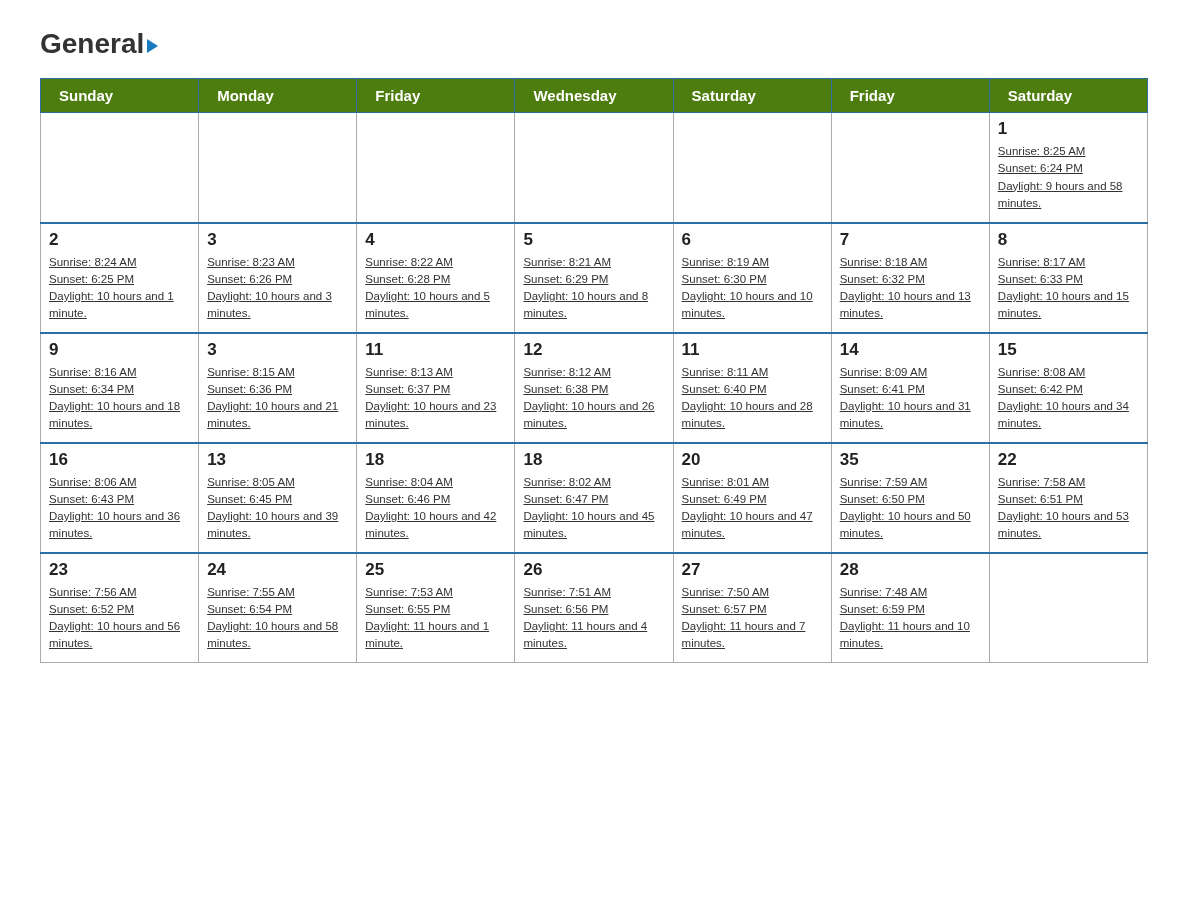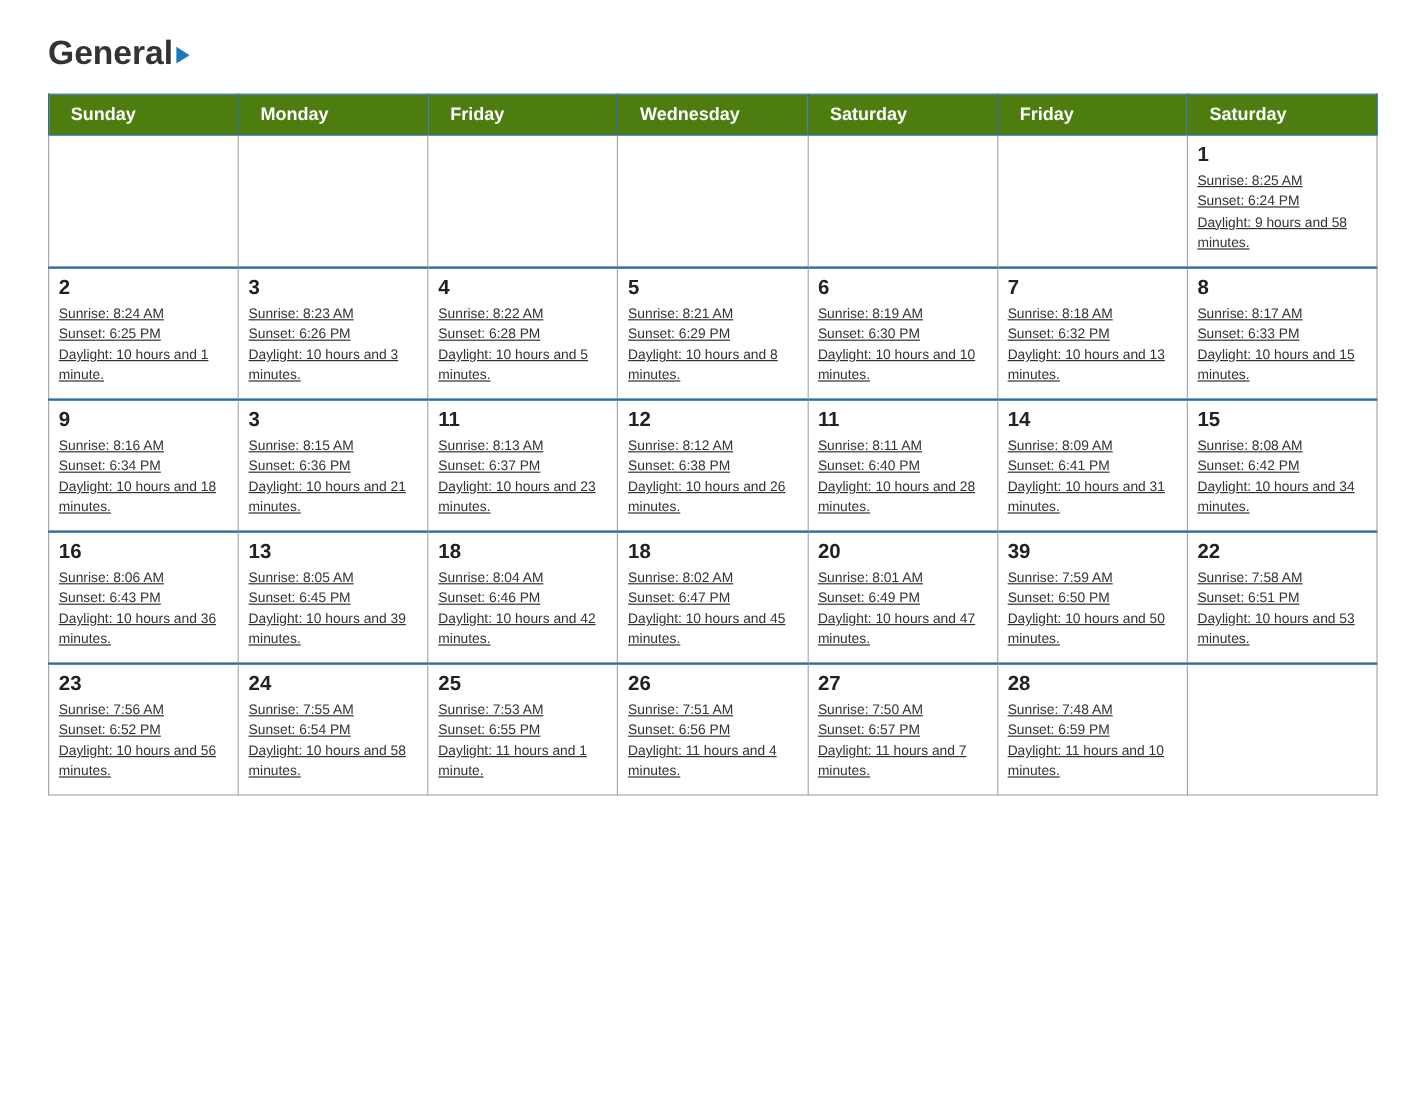--- a/index.html
+++ b/index.html
@@ -204,21 +204,21 @@
         </td>
         <td>
           <span class="day-number">18</span>
           <div class="day-info">Sunrise: 8:02 AM<br>Sunset: 6:47 PM<br>Daylight: 10 hours and 45 minutes.</div>
         </td>
         <td>
           <span class="day-number">20</span>
           <div class="day-info">Sunrise: 8:01 AM<br>Sunset: 6:49 PM<br>Daylight: 10 hours and 47 minutes.</div>
         </td>
         <td>
-          <span class="day-number">39</span>
+          <span class="day-number">35</span>
           <div class="day-info">Sunrise: 7:59 AM<br>Sunset: 6:50 PM<br>Daylight: 10 hours and 50 minutes.</div>
         </td>
         <td>
           <span class="day-number">22</span>
           <div class="day-info">Sunrise: 7:58 AM<br>Sunset: 6:51 PM<br>Daylight: 10 hours and 53 minutes.</div>
         </td>
       </tr>
       <tr class="row-border">
         <td>
           <span class="day-number">23</span>

